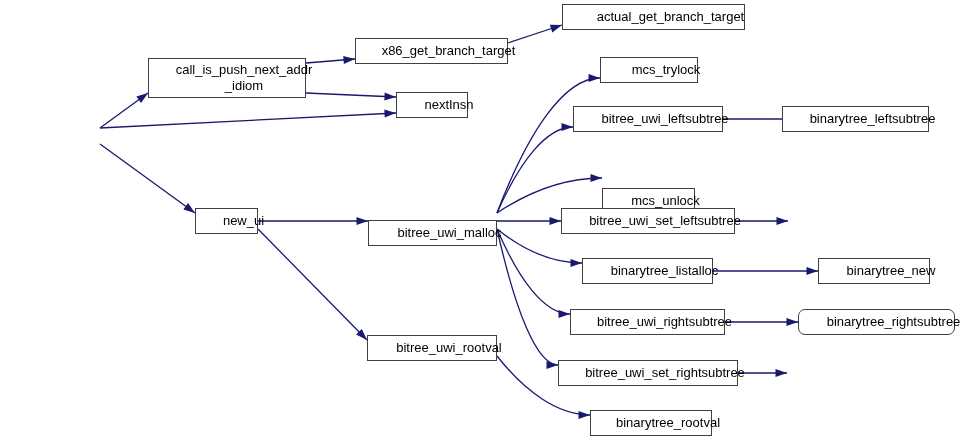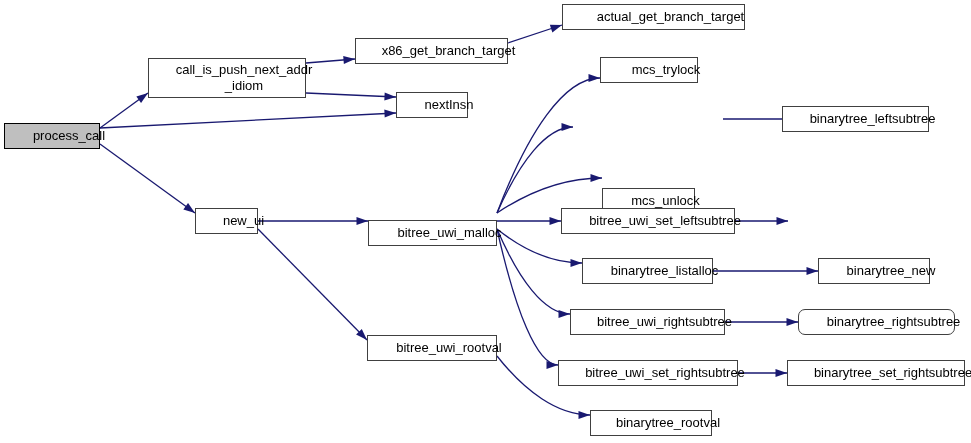--- a/index.html
+++ b/index.html
@@ -67,33 +67,32 @@
       <path d="M497,229 C522.5,249.4 552.25,263 582,263" fill="none" stroke="#191970" stroke-width="1.3" marker-end="url(#arrow)"></path>
       <path d="M497,229 C518.9,280 544.45,314 570,314" fill="none" stroke="#191970" stroke-width="1.3" marker-end="url(#arrow)"></path>
       <path d="M497,229 C515.3,310.6 536.65,365 558,365" fill="none" stroke="#191970" stroke-width="1.3" marker-end="url(#arrow)"></path>
       <path d="M497,356 C524.9,391.4 557.45,415 590,415" fill="none" stroke="#191970" stroke-width="1.3" marker-end="url(#arrow)"></path>
       <path d="M723,119 L803,119" fill="none" stroke="#191970" stroke-width="1.3" marker-end="url(#arrow)"></path>
       <path d="M735,221 L788,221" fill="none" stroke="#191970" stroke-width="1.3" marker-end="url(#arrow)"></path>
       <path d="M713,271 L818,271" fill="none" stroke="#191970" stroke-width="1.3" marker-end="url(#arrow)"></path>
       <path d="M725,322 L798,322" fill="none" stroke="#191970" stroke-width="1.3" marker-end="url(#arrow)"></path>
       <path d="M738,373 L787,373" fill="none" stroke="#191970" stroke-width="1.3" marker-end="url(#arrow)"></path>
     </svg>
-    <div class="node highlight" style="left: 4px; top: 123px; width: 96px; height: 26px;">process_call</div>
     <div class="node" style="left: 148px; top: 58px; width: 158px; height: 40px;">call_is_push_next_addr
 _idiom</div>
     <div class="node" style="left: 355px; top: 38px; width: 153px; height: 26px;">x86_get_branch_target</div>
     <div class="node" style="left: 562px; top: 4px; width: 183px; height: 26px;">actual_get_branch_target</div>
     <div class="node" style="left: 396px; top: 92px; width: 72px; height: 26px;">nextInsn</div>
     <div class="node" style="left: 195px; top: 208px; width: 63px; height: 26px;">new_ui</div>
     <div class="node" style="left: 368px; top: 208px; width: 129px; height: 26px; margin-top: 12px;">bitree_uwi_malloc</div>
     <div class="node" style="left: 600px; top: 57px; width: 98px; height: 26px;">mcs_trylock</div>
+    <div class="node" style="left: 573px; top: 106px; width: 150px; height: 26px;">bitree_uwi_leftsubtree</div>
     <div class="node" style="left: 782px; top: 106px; width: 147px; height: 26px;">binarytree_leftsubtree</div>
     <div class="node" style="left: 602px; top: 157px; width: 93px; height: 26px; margin-top: 31px;">mcs_unlock</div>
     <div class="node" style="left: 561px; top: 208px; width: 174px; height: 26px;">bitree_uwi_set_leftsubtree</div>
     <div class="node" style="left: 582px; top: 258px; width: 131px; height: 26px;">binarytree_listalloc</div>
     <div class="node" style="left: 818px; top: 258px; width: 112px; height: 26px;">binarytree_new</div>
     <div class="node" style="left: 570px; top: 309px; width: 155px; height: 26px;">bitree_uwi_rightsubtree</div>
     <div class="node" style="left: 798px; top: 309px; width: 157px; height: 26px; border-radius: 7px;">binarytree_rightsubtree</div>
     <div class="node" style="left: 558px; top: 360px; width: 180px; height: 26px;">bitree_uwi_set_rightsubtree</div>
-    <div class="node" style="left: 787px; top: 360px; width: 178px; height: 26px;">binarytree_set_rightsubtree</div>
     <div class="node" style="left: 367px; top: 335px; width: 130px; height: 26px;">bitree_uwi_rootval</div>
     <div class="node" style="left: 590px; top: 410px; width: 122px; height: 26px;">binarytree_rootval</div>
   </div>
 
 </body></html>

